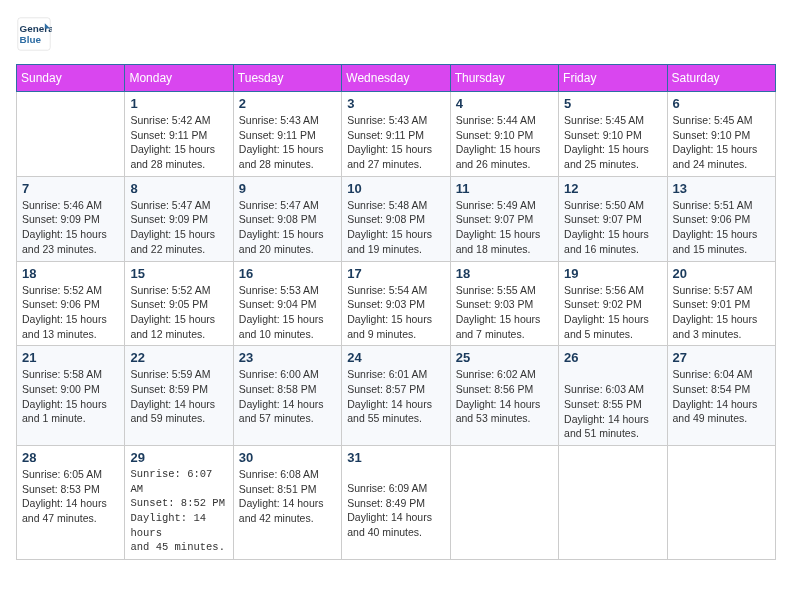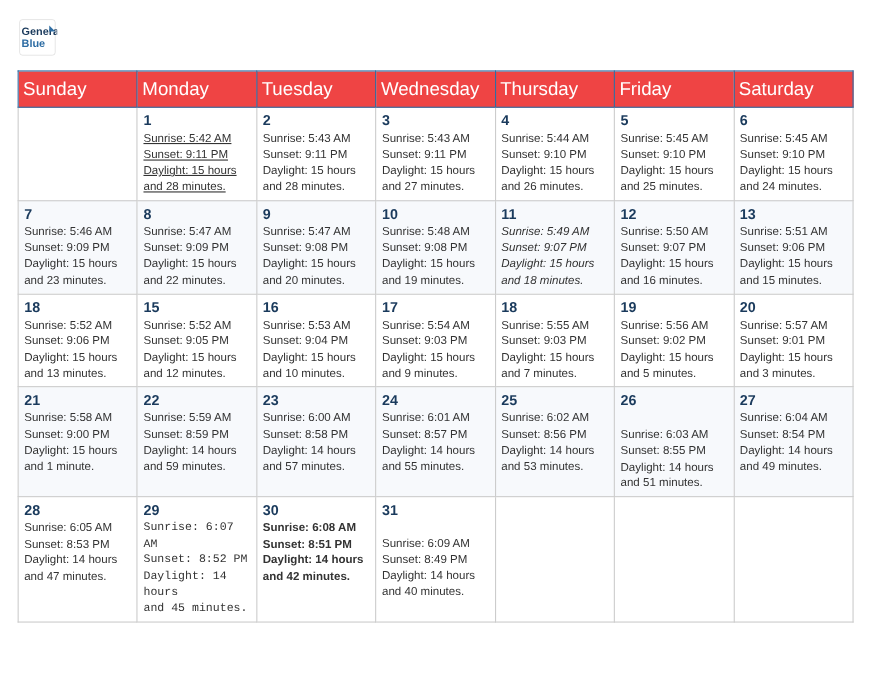--- a/index.html
+++ b/index.html
@@ -45,25 +45,25 @@
     .location {
       font-size: 14px;
       color: #555;
     }
     table {
       width: 100%;
       border-collapse: collapse;
       font-size: 11px;
     }
     thead tr th {
-      background-color: #ef4444;
+      background-color: #d946ef;
       color: #fff;
       padding: 6px 4px;
       text-align: left;
-      font-size: 17px;
+      font-size: 12px;
       font-weight: normal;
       border: 1px solid #2e6da4;
     }
     tbody tr td {
       border: 1px solid #ccc;
       padding: 4px 5px;
       vertical-align: top;
       width: 108px;
       min-height: 80px;
     }
@@ -123,21 +123,21 @@
         <th>Thursday</th>
         <th>Friday</th>
         <th>Saturday</th>
       </tr>
   </thead>
   <tbody id="calendar-body">
       <tr>
         <td class="empty"></td>
         <td>
           <span class="day-num">1</span>
-          <div class="day-info" style="white-space: pre-line; text-decoration: underline;">Sunrise: 5:42 AM
+          <div class="day-info" style="white-space: pre-line;">Sunrise: 5:42 AM
 Sunset: 9:11 PM
 Daylight: 15 hours
 and 28 minutes.</div>
         </td>
         <td>
           <span class="day-num">2</span>
           <div class="day-info" style="white-space: pre-line;">Sunrise: 5:43 AM
 Sunset: 9:11 PM
 Daylight: 15 hours
 and 28 minutes.</div>
@@ -195,21 +195,21 @@
         </td>
         <td>
           <span class="day-num">10</span>
           <div class="day-info" style="white-space: pre-line;">Sunrise: 5:48 AM
 Sunset: 9:08 PM
 Daylight: 15 hours
 and 19 minutes.</div>
         </td>
         <td>
           <span class="day-num">11</span>
-          <div class="day-info" style="white-space: pre-line; font-style: italic;">Sunrise: 5:49 AM
+          <div class="day-info" style="white-space: pre-line;">Sunrise: 5:49 AM
 Sunset: 9:07 PM
 Daylight: 15 hours
 and 18 minutes.</div>
         </td>
         <td>
           <span class="day-num">12</span>
           <div class="day-info" style="white-space: pre-line;">Sunrise: 5:50 AM
 Sunset: 9:07 PM
 Daylight: 15 hours
 and 16 minutes.</div>
@@ -334,21 +334,21 @@
         </td>
         <td>
           <span class="day-num">29</span>
           <div class="day-info" style="white-space: pre-line; font-family: Liberation Mono, monospace;">Sunrise: 6:07 AM
 Sunset: 8:52 PM
 Daylight: 14 hours
 and 45 minutes.</div>
         </td>
         <td>
           <span class="day-num">30</span>
-          <div class="day-info" style="white-space: pre-line; font-weight: bold;">Sunrise: 6:08 AM
+          <div class="day-info" style="white-space: pre-line;">Sunrise: 6:08 AM
 Sunset: 8:51 PM
 Daylight: 14 hours
 and 42 minutes.</div>
         </td>
         <td>
           <span class="day-num">31</span>
           <div class="day-info" style="white-space: pre-line; margin-top: 16px;">Sunrise: 6:09 AM
 Sunset: 8:49 PM
 Daylight: 14 hours
 and 40 minutes.</div>

